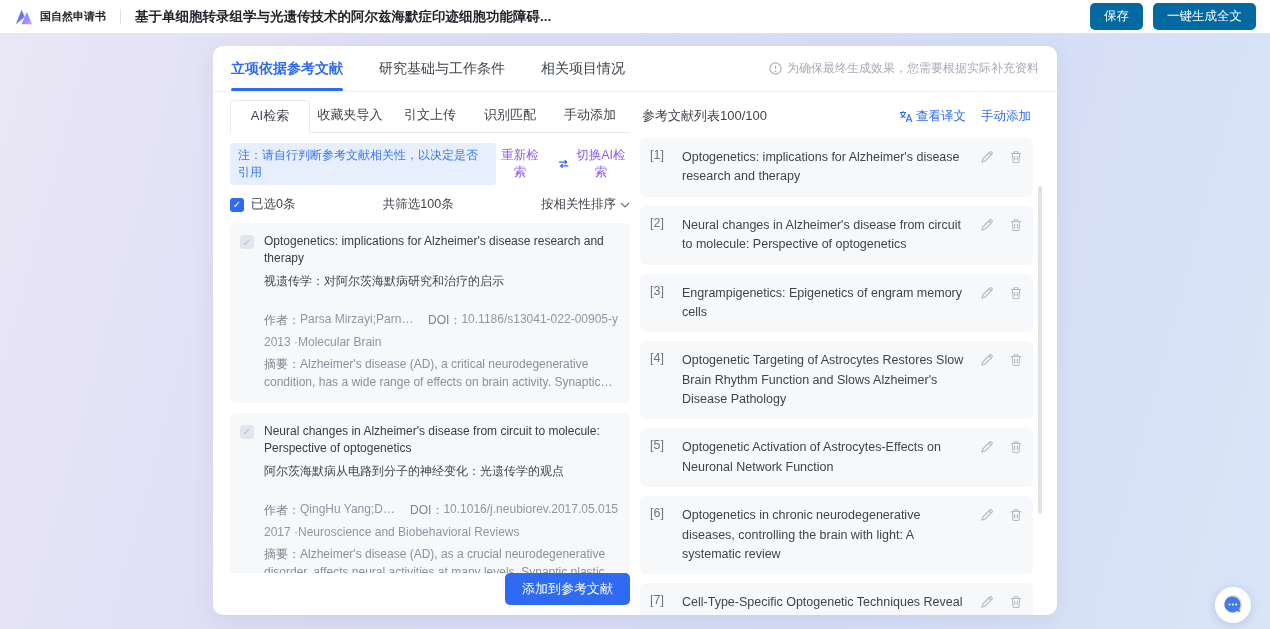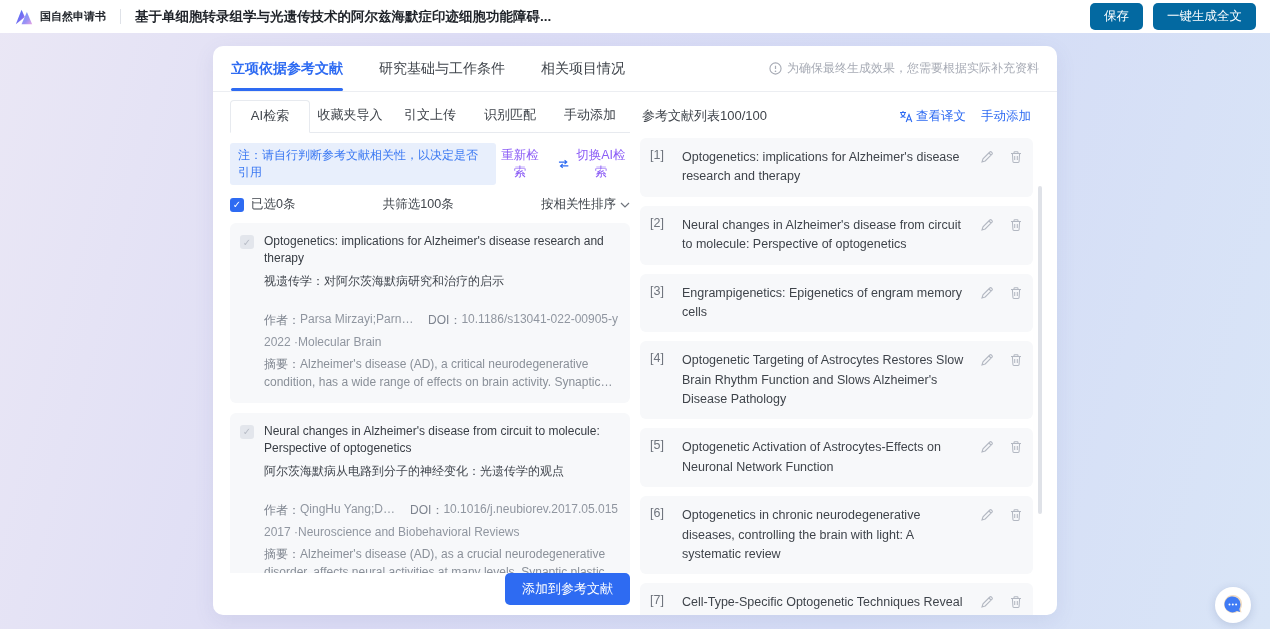--- a/index.html
+++ b/index.html
@@ -181,21 +181,21 @@
   <div class="ref-card">
     <span class="checkbox gray">✓</span>
     <div class="ref-title">Optogenetics: implications for Alzheimer's disease research and therapy</div>
     <div class="ref-zh">视遗传学：对阿尔茨海默病研究和治疗的启示</div>
     <div class="ref-meta">
       <span class="meta-label">作者：</span>
       <span class="meta-authors">Parsa Mirzayi;Parnian Shobeiri...</span>
       <span class="meta-label" style="margin-left:14px;">DOI：</span>
       <span>10.1186/s13041-022-00905-y</span>
     </div>
-    <div class="ref-year">2022 ·Molecular Brain</div>
+    <div class="ref-year">2013 ·Molecular Brain</div>
     <div class="ref-abs"><span class="abs-label">摘要：</span><span>Alzheimer's disease (AD), a critical neurodegenerative condition, has a wide range of effects on brain activity. Synaptic plasticity and neuronal circuits ar...</span></div>
   </div>
 
   <div class="ref-card">
     <span class="checkbox gray">✓</span>
     <div class="ref-title">Neural changes in Alzheimer's disease from circuit to molecule: Perspective of optogenetics</div>
     <div class="ref-zh">阿尔茨海默病从电路到分子的神经变化：光遗传学的观点</div>
     <div class="ref-meta">
       <span class="meta-label">作者：</span>
       <span class="meta-authors">QingHu Yang;Da Song;Hong Q...</span>

